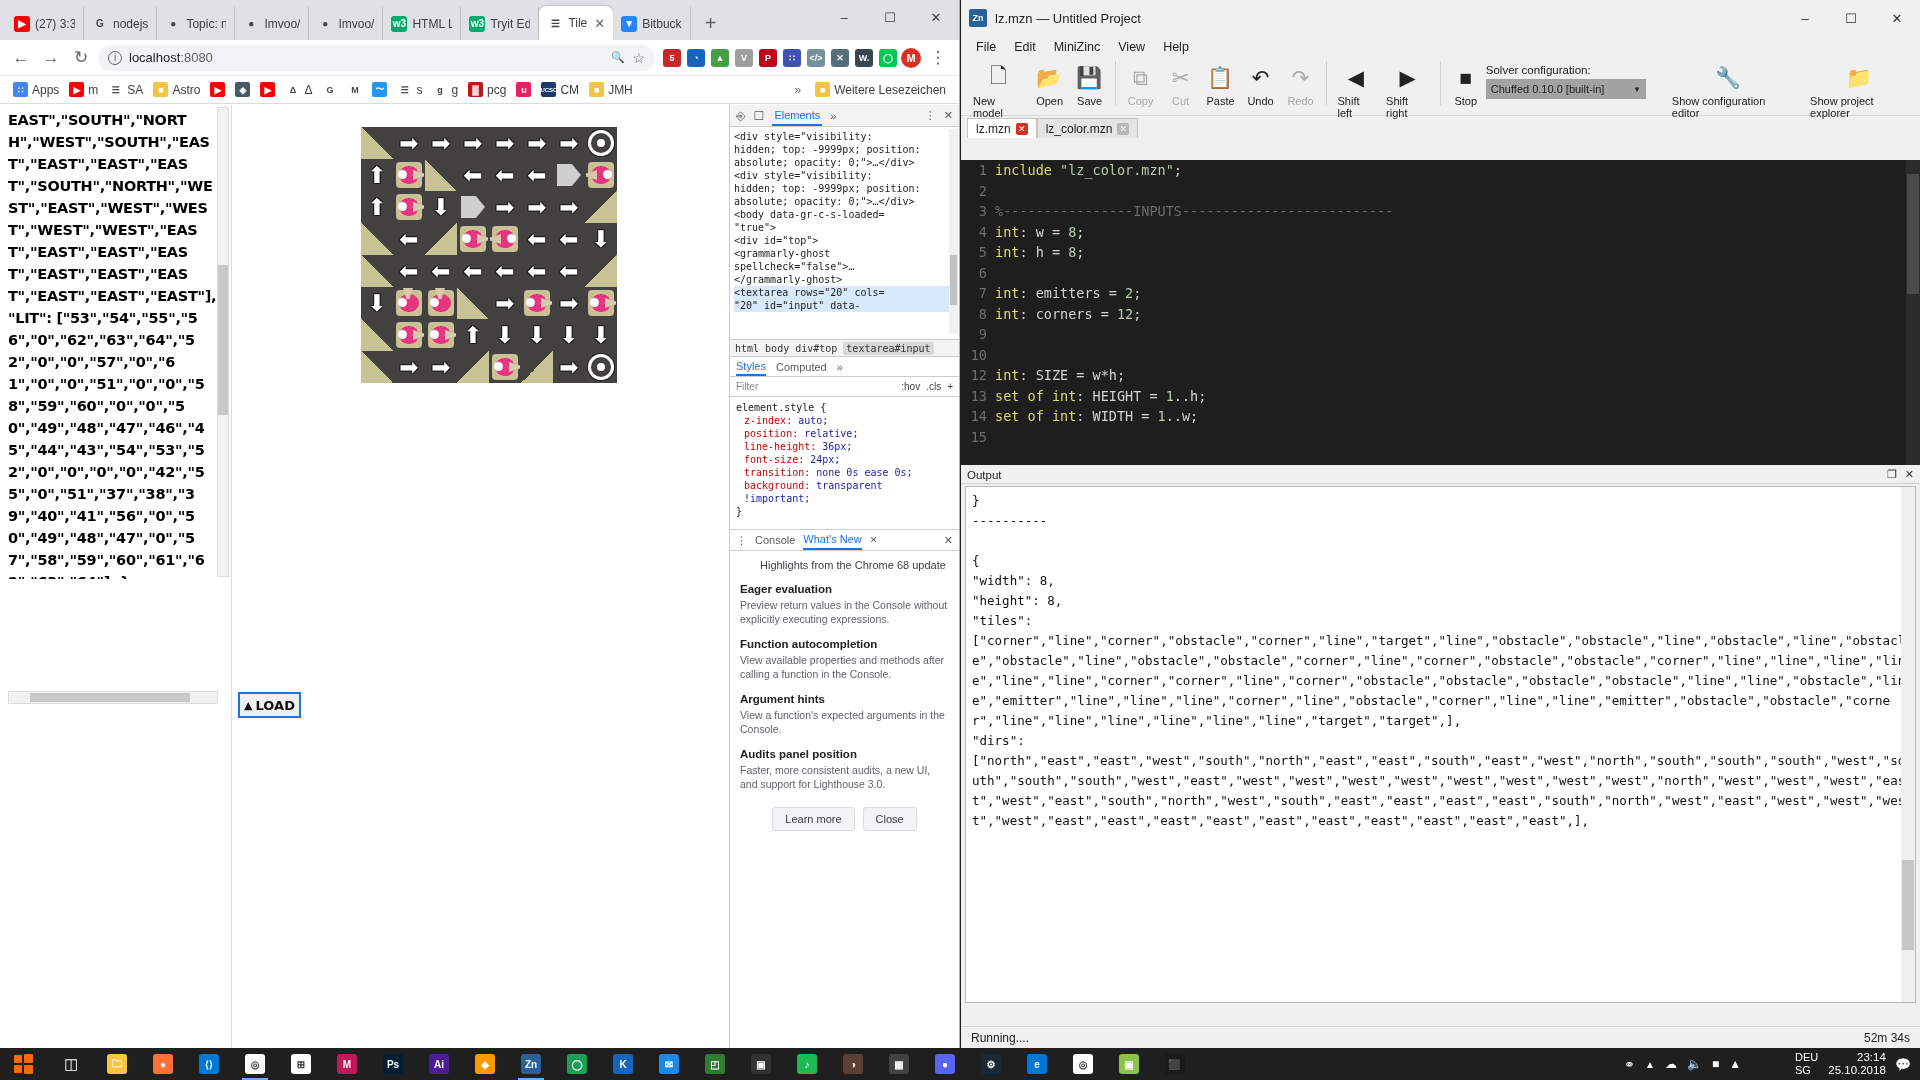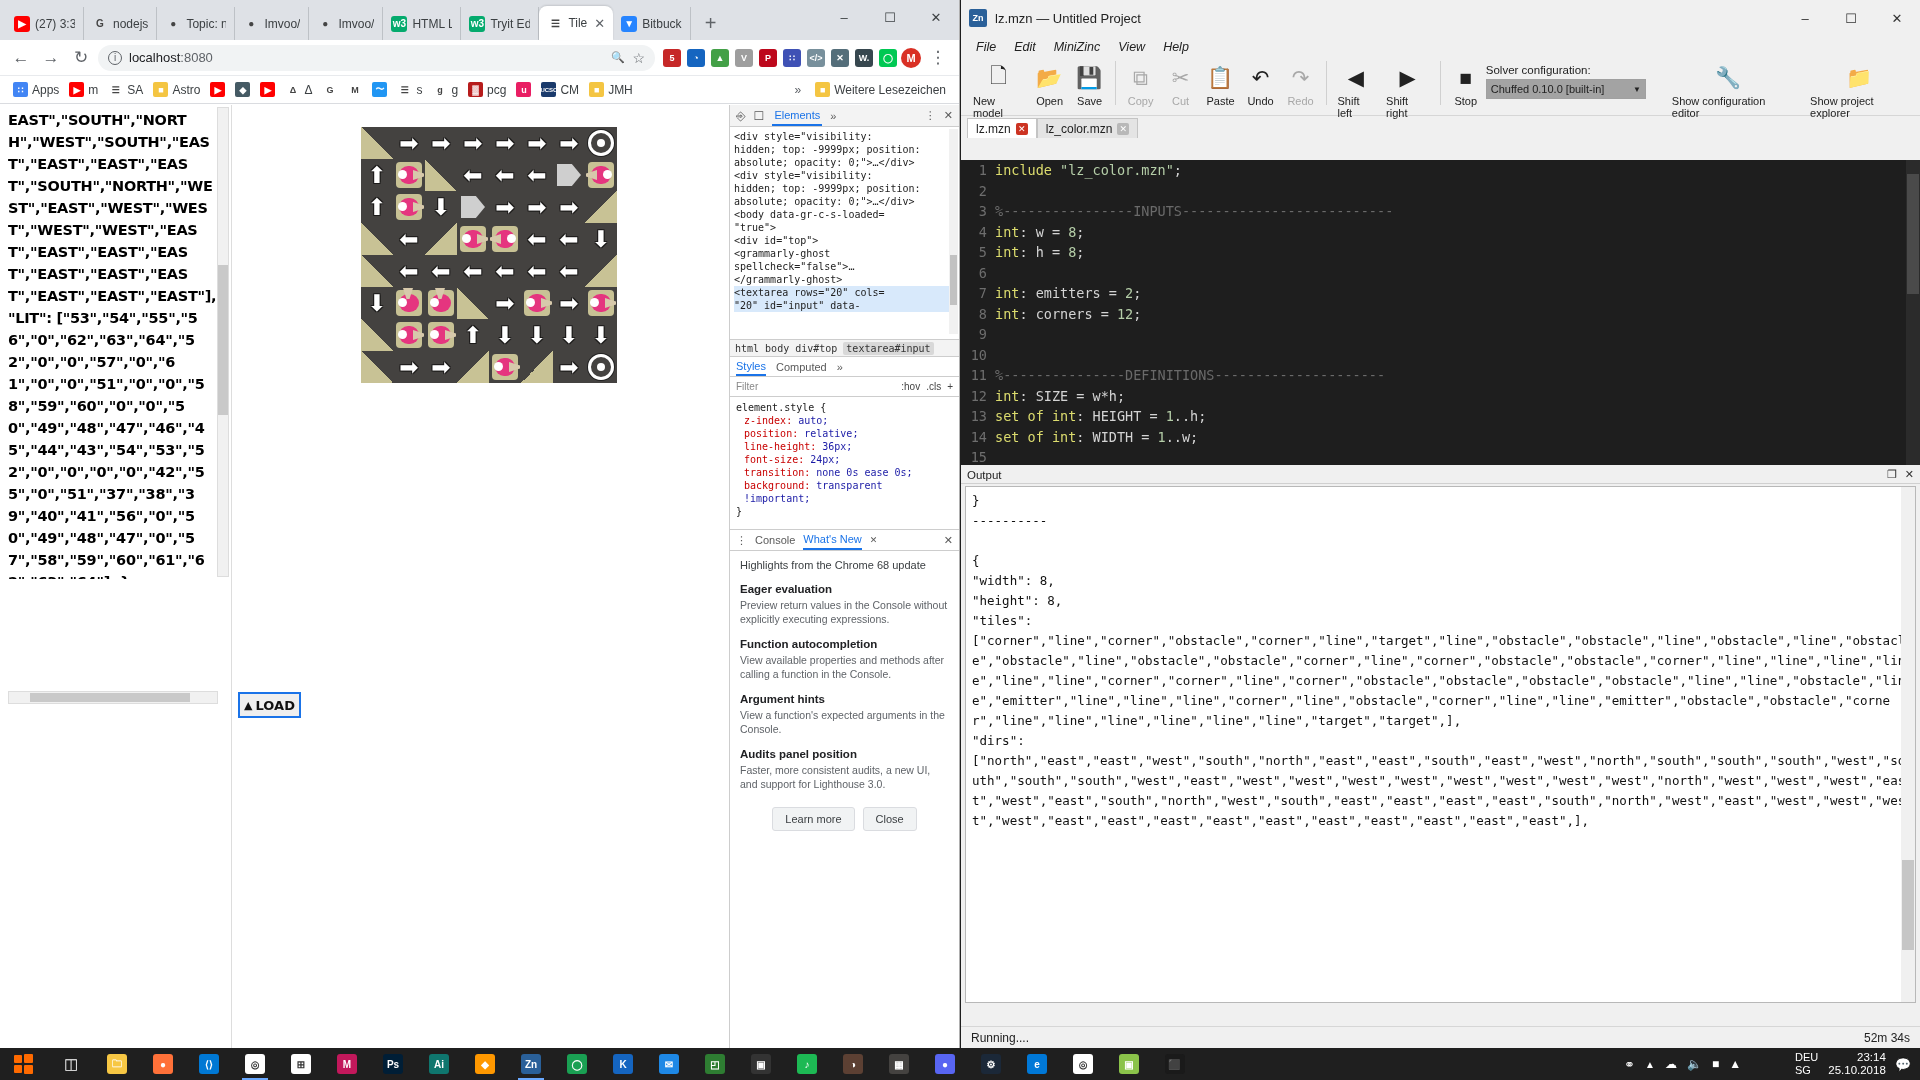--- a/index.html
+++ b/index.html
@@ -143,21 +143,21 @@
         font-family:"Liberation Sans", sans-serif; }
   .mz-title { height:36px; display:flex; align-items:center; gap:8px; padding:0 8px;
         background:#f0f0f0; font-size:13px; color:#222;}
   .mz-logo { width:18px;height:18px;background:#2a6099;color:#fff;font-size:9px;font-weight:bold;
         display:flex;align-items:center;justify-content:center;border-radius:2px;}
   .mz-win { position:absolute; right:0; top:0; display:flex; height:36px;}
   .mz-win div { width:46px; display:flex; align-items:center; justify-content:center;
         font-size:13px; color:#333;}
   .mz-menu { height:22px; display:flex; align-items:center; gap:0; padding:0 6px; font-size:12.5px;
         color:#222;}
-  .mz-menu span { padding:2px 9px;font-style:italic; }
+  .mz-menu span { padding:2px 9px; }
   .mz-toolbar { height:58px; display:flex; align-items:flex-start; padding:3px 6px 0;
         border-bottom:1px solid #d6d6d6; }
   .tbtn { width:auto; min-width:40px; display:flex; flex-direction:column; align-items:center;
         gap:2px; padding:2px 6px; font-size:11px; color:#222;}
   .tbtn .ic { height:30px; display:flex; align-items:center; justify-content:center; font-size:21px;}
   .tbtn.dis { color:#a8a8a8; }
   .tsep { width:1px; background:#d0d0d0; height:44px; margin:0 5px; }
   .solver-box { margin-left:0; display:flex; flex-direction:column; gap:3px; font-size:11.5px;
         color:#222; padding-top:3px;}
   .solver-sel { width:160px; height:20px; border:1px solid #a0a0a0; background:#a3a3a3;
@@ -667,21 +667,21 @@
         </div>
         <div class="dt-console-tabs">
           <span>⋮</span>
           <span>Console</span>
           <span class="sel">What's New</span>
           <span style="font-size:9px;">✕</span>
           <span style="flex:1"></span>
           <span>✕</span>
         </div>
         <div class="whatsnew">
-          <div style="font-size:11px;color:#3c4043;">Highlights from the Chrome 68 update</div>
+          <div style="font-size:11px;color:#3c4043;margin-left:20px;">Highlights from the Chrome 68 update</div>
           <div id="wn-host">
               <div>
                 <h4>Eager evaluation</h4>
                 <p>Preview return values in the Console without explicitly executing expressions.</p>
               </div>
               <div>
                 <h4>Function autocompletion</h4>
                 <p>View available properties and methods after calling a function in the Console.</p>
               </div>
               <div>
@@ -830,24 +830,20 @@
           </div>
           <div class="eline">
             <span class="eln">9</span>
             <span class="ecode"></span>
           </div>
           <div class="eline">
             <span class="eln">10</span>
             <span class="ecode"></span>
           </div>
           <div class="eline">
-            <span class="eln">11</span>
-            <span class="ecode"><span class="cmt">%---------------DEFINITIONS---------------------</span></span>
-          </div>
-          <div class="eline">
             <span class="eln">12</span>
             <span class="ecode"><span class="typ">int</span>: SIZE = w*h;</span>
           </div>
           <div class="eline">
             <span class="eln">13</span>
             <span class="ecode"><span class="typ">set of int</span>: HEIGHT = <span class="num">1</span>..h;</span>
           </div>
           <div class="eline">
             <span class="eln">14</span>
             <span class="ecode"><span class="typ">set of int</span>: WIDTH = <span class="num">1</span>..w;</span>
@@ -918,21 +914,21 @@
         <div class="tb-item">
           <span class="tb-ic" style="background:#ffffff;color:#333">⊞</span>
         </div>
         <div class="tb-item">
           <span class="tb-ic" style="background:#c2185b;color:#fff">M</span>
         </div>
         <div class="tb-item">
           <span class="tb-ic" style="background:#001e36;color:#fff">Ps</span>
         </div>
         <div class="tb-item">
-          <span class="tb-ic" style="background:#0f766e;color:#fff">Ai</span>
+          <span class="tb-ic" style="background:#4c1d95;color:#fff">Ai</span>
         </div>
         <div class="tb-item">
           <span class="tb-ic" style="background:#ff9800;color:#fff">◆</span>
         </div>
         <div class="tb-item">
           <span class="tb-ic" style="background:#2a6099;color:#fff">Zn</span>
           <span style="position:absolute;bottom:0;left:10px;right:10px;height:2px;background:#6aa9ff"></span>
         </div>
         <div class="tb-item">
           <span class="tb-ic" style="background:#1aa053;color:#fff">◯</span>

